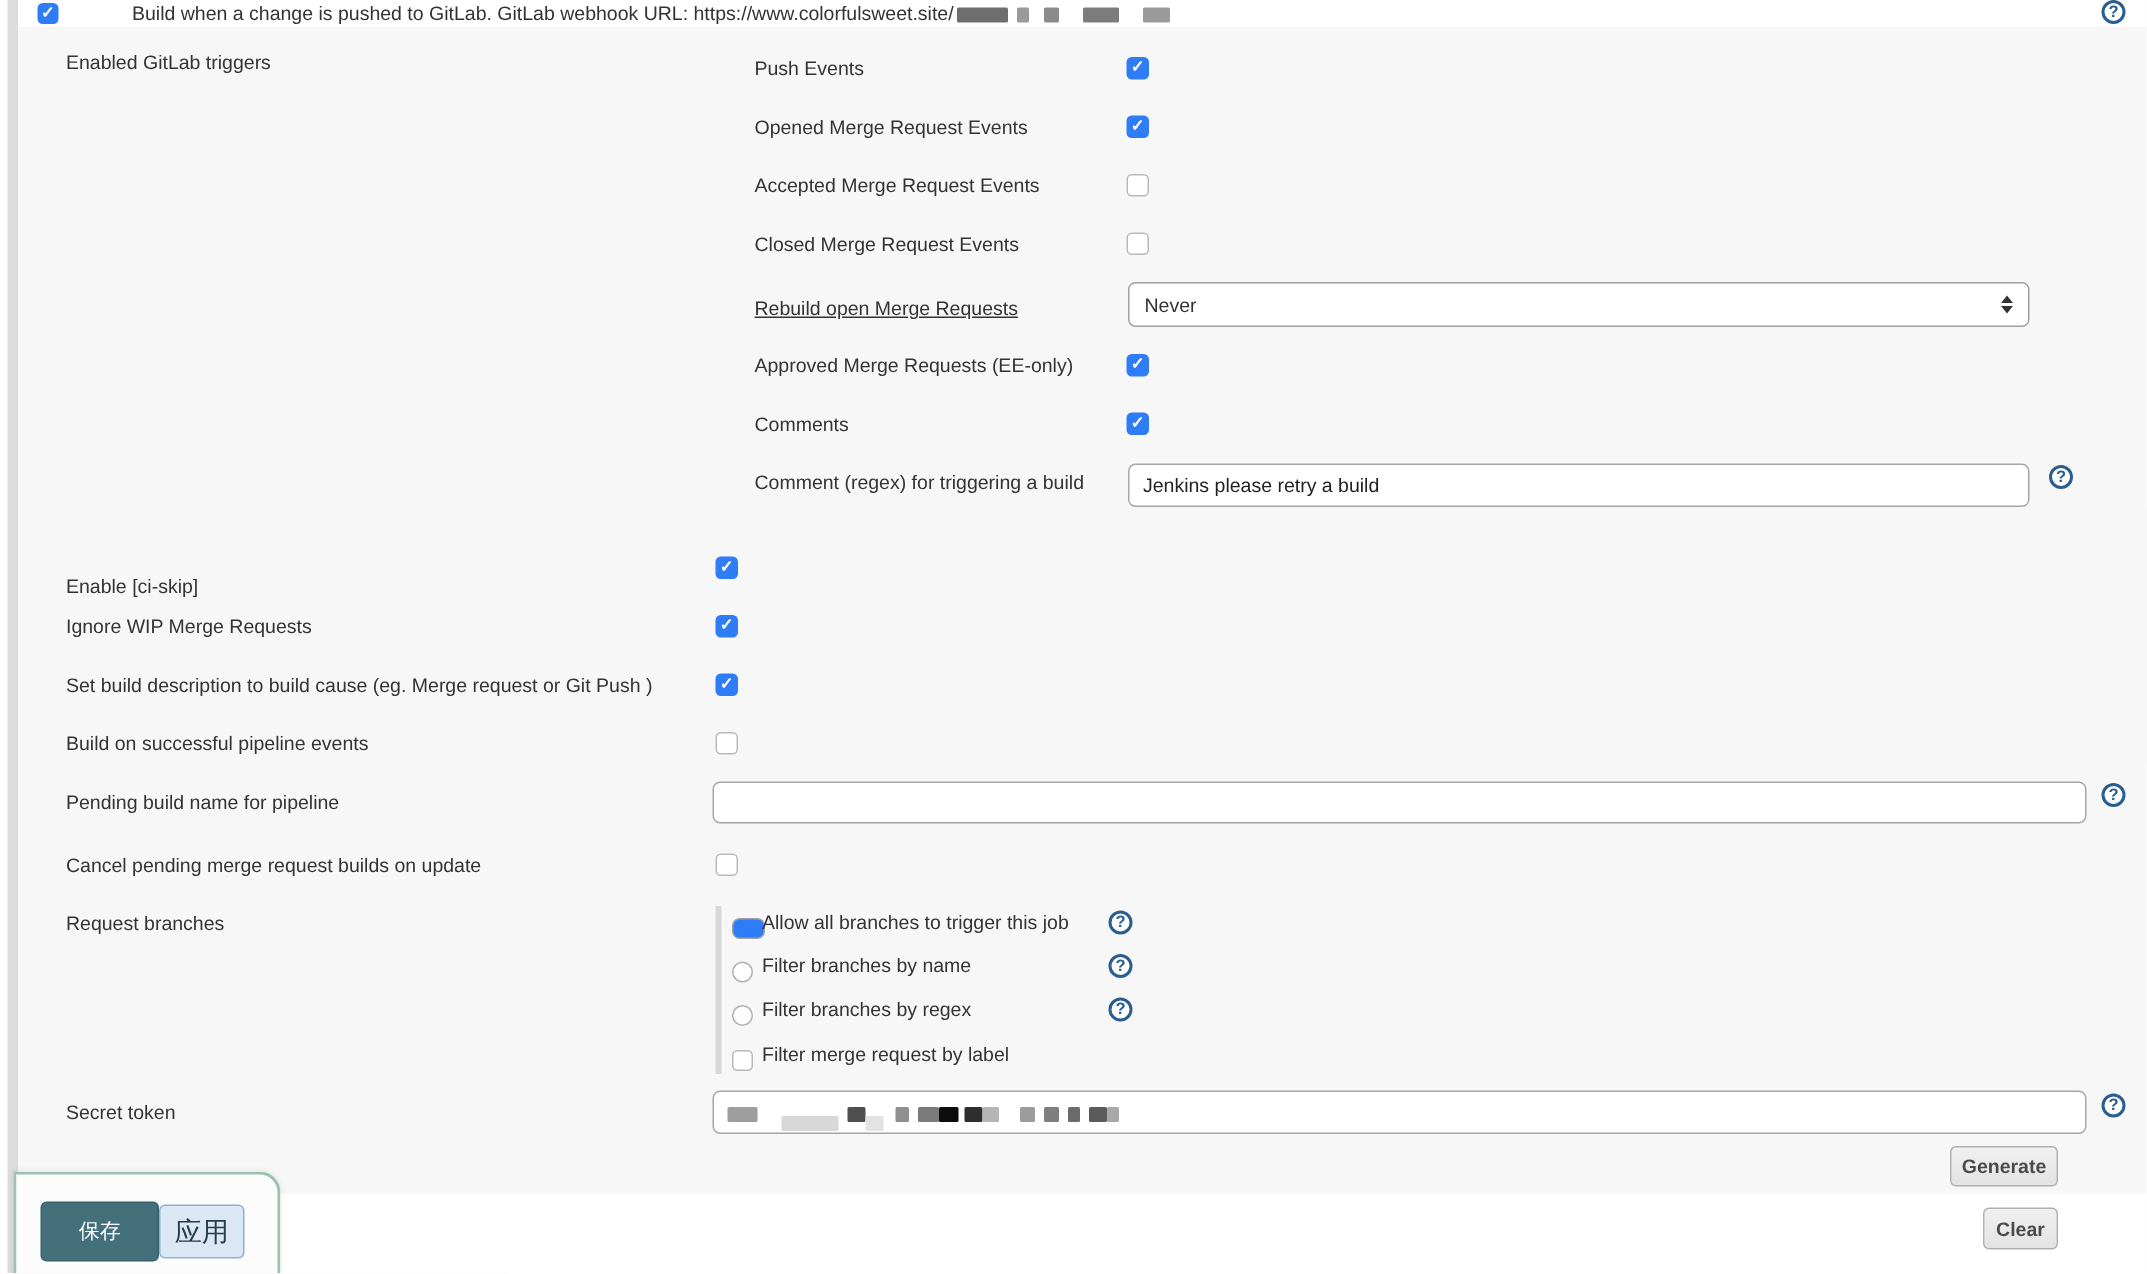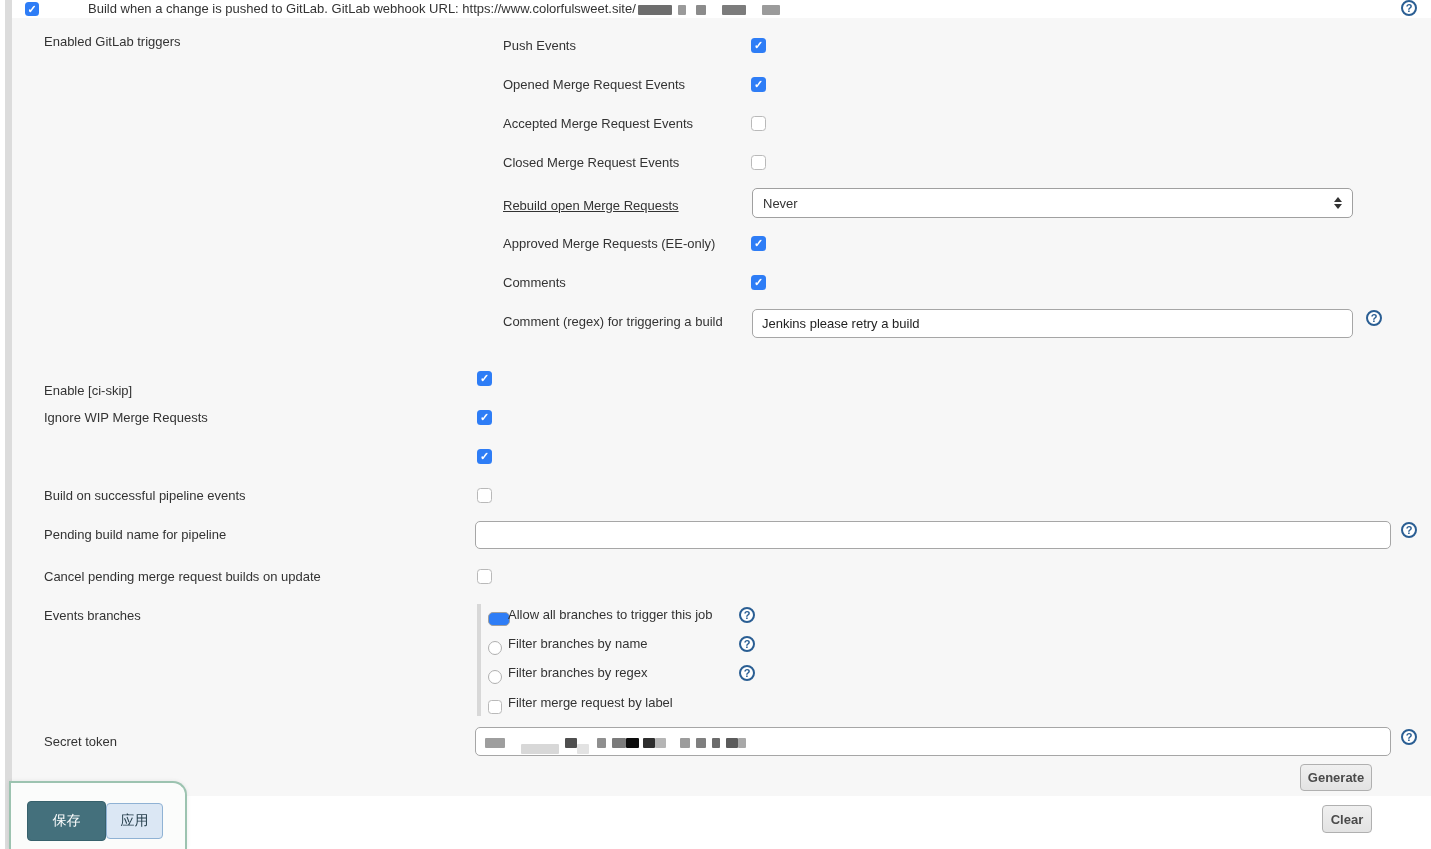--- a/index.html
+++ b/index.html
@@ -49,21 +49,21 @@
   
   .gbtn { background:linear-gradient(#f0f0f0,#e3e3e3); border:1px solid #b0b0b0; border-radius:4px;
           font-family:"Liberation Sans",sans-serif; font-size:13px; font-weight:bold; color:#4a4a4a;
           display:flex; align-items:center; justify-content:center; cursor:pointer; }
 
   
   .panel { background:#fbfcfb; border:2px solid #9cc3b0; border-bottom:none; border-radius:0 14px 0 0;
            box-shadow:0 0 4px rgba(0,0,0,0.08); }
   .save-btn { background:#44707c; border:1px solid #37616c; border-radius:4px; color:#fff; font-size:14px;
               display:flex; align-items:center; justify-content:center; cursor:pointer; }
-  .apply-btn { background:#dbe7f4; border:1px solid #8fb2d4; border-radius:4px; color:#243d4a; font-size:14px;
+  .apply-btn { background:#dbe7f4; border:1px solid #8fb2d4; border-radius:4px; color:#243d4a; font-size:18px;
                display:flex; align-items:center; justify-content:center; cursor:pointer; }
 
   
   .rb { display:inline-block; height:10px; border-radius:1px; vertical-align:middle; }
   .rb.low { transform:translateY(6px); }
 </style>
 </head>
 <body>
 
 <div id="app">
@@ -129,35 +129,36 @@
   <span class="abs lbl" style="left:44px; top:371px;margin-top:12px;">Enable [ci-skip]</span>
   <span class="abs cb checked" style="left:477px; top:371px;">
       <i>✓</i>
     </span>
 
   <span class="abs lbl" style="left:44px; top:410px;">Ignore WIP Merge Requests</span>
   <span class="abs cb checked" style="left:477px; top:410px;">
       <i>✓</i>
     </span>
 
+  <span class="abs lbl" style="left:44px; top:449px;">Set build description to build cause (eg. Merge request or Git Push )</span>
   <span class="abs cb checked" style="left:477px; top:449px;">
       <i>✓</i>
     </span>
 
   <span class="abs lbl" style="left:44px; top:488px;">Build on successful pipeline events</span>
   <span class="abs cb unchecked" style="left:477px; top:488px;"></span>
 
   <span class="abs lbl" style="left:44px; top:527px;">Pending build name for pipeline</span>
   <input class="abs inp" style="left: 475px; top: 521px; width: 916px; height: 28px;" value="">
   <span class="abs help" style="left:1401px; top:522px;">?</span>
 
   <span class="abs lbl" style="left:44px; top:569px;">Cancel pending merge request builds on update</span>
   <span class="abs cb unchecked" style="left:477px; top:569px;"></span>
 
-  <span class="abs lbl" style="left:44px; top:608px;">Events branches</span>
+  <span class="abs lbl" style="left:44px; top:608px;">Request branches</span>
 
   <span class="abs rd sel" style="left:488px; top:612px;"></span>
   <span class="abs lbl" style="left:508px; top:607px;">Allow all branches to trigger this job</span>
   <span class="abs help" style="left:739px; top:607px;">?</span>
 
   <span class="abs rd un" style="left:488px; top:641px;"></span>
   <span class="abs lbl" style="left:508px; top:636px;">Filter branches by name</span>
   <span class="abs help" style="left:739px; top:636px;">?</span>
 
   <span class="abs rd un" style="left:488px; top:670px;"></span>

